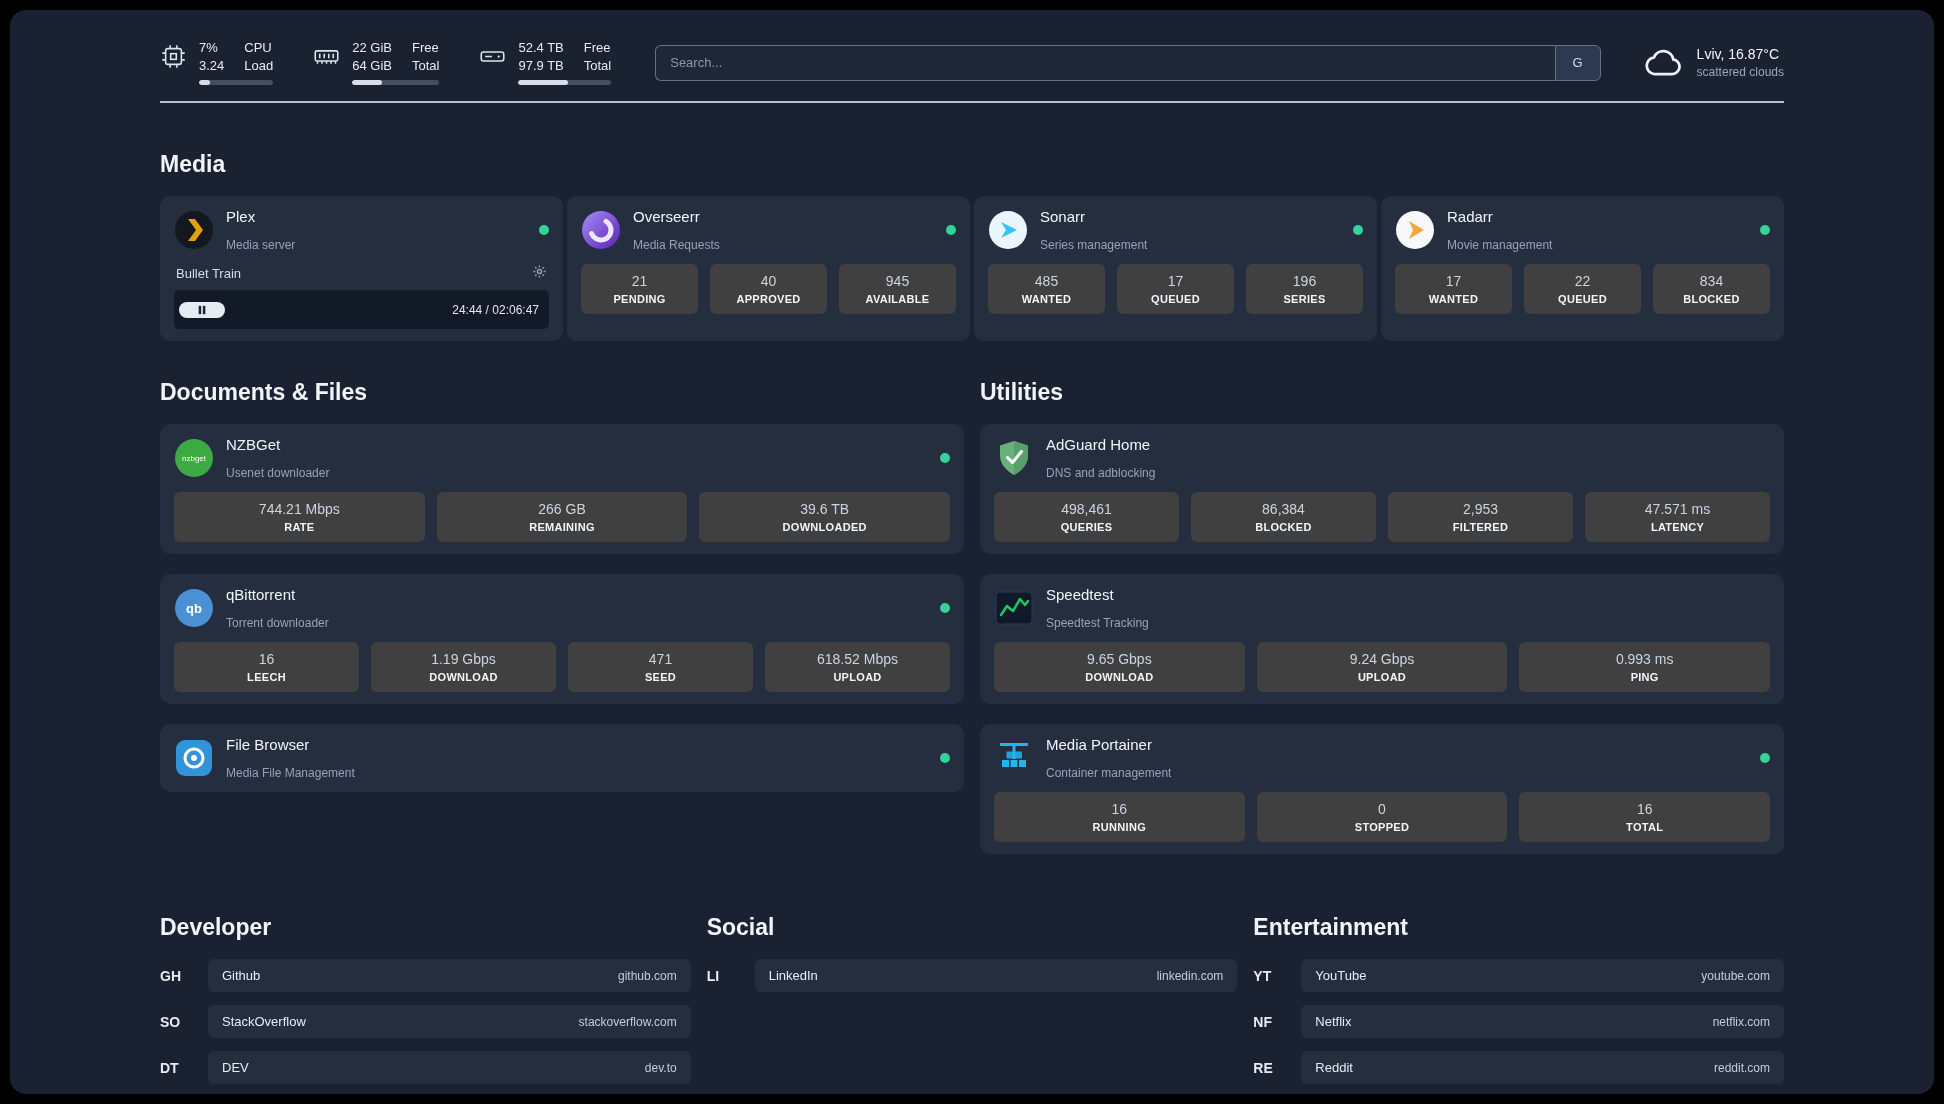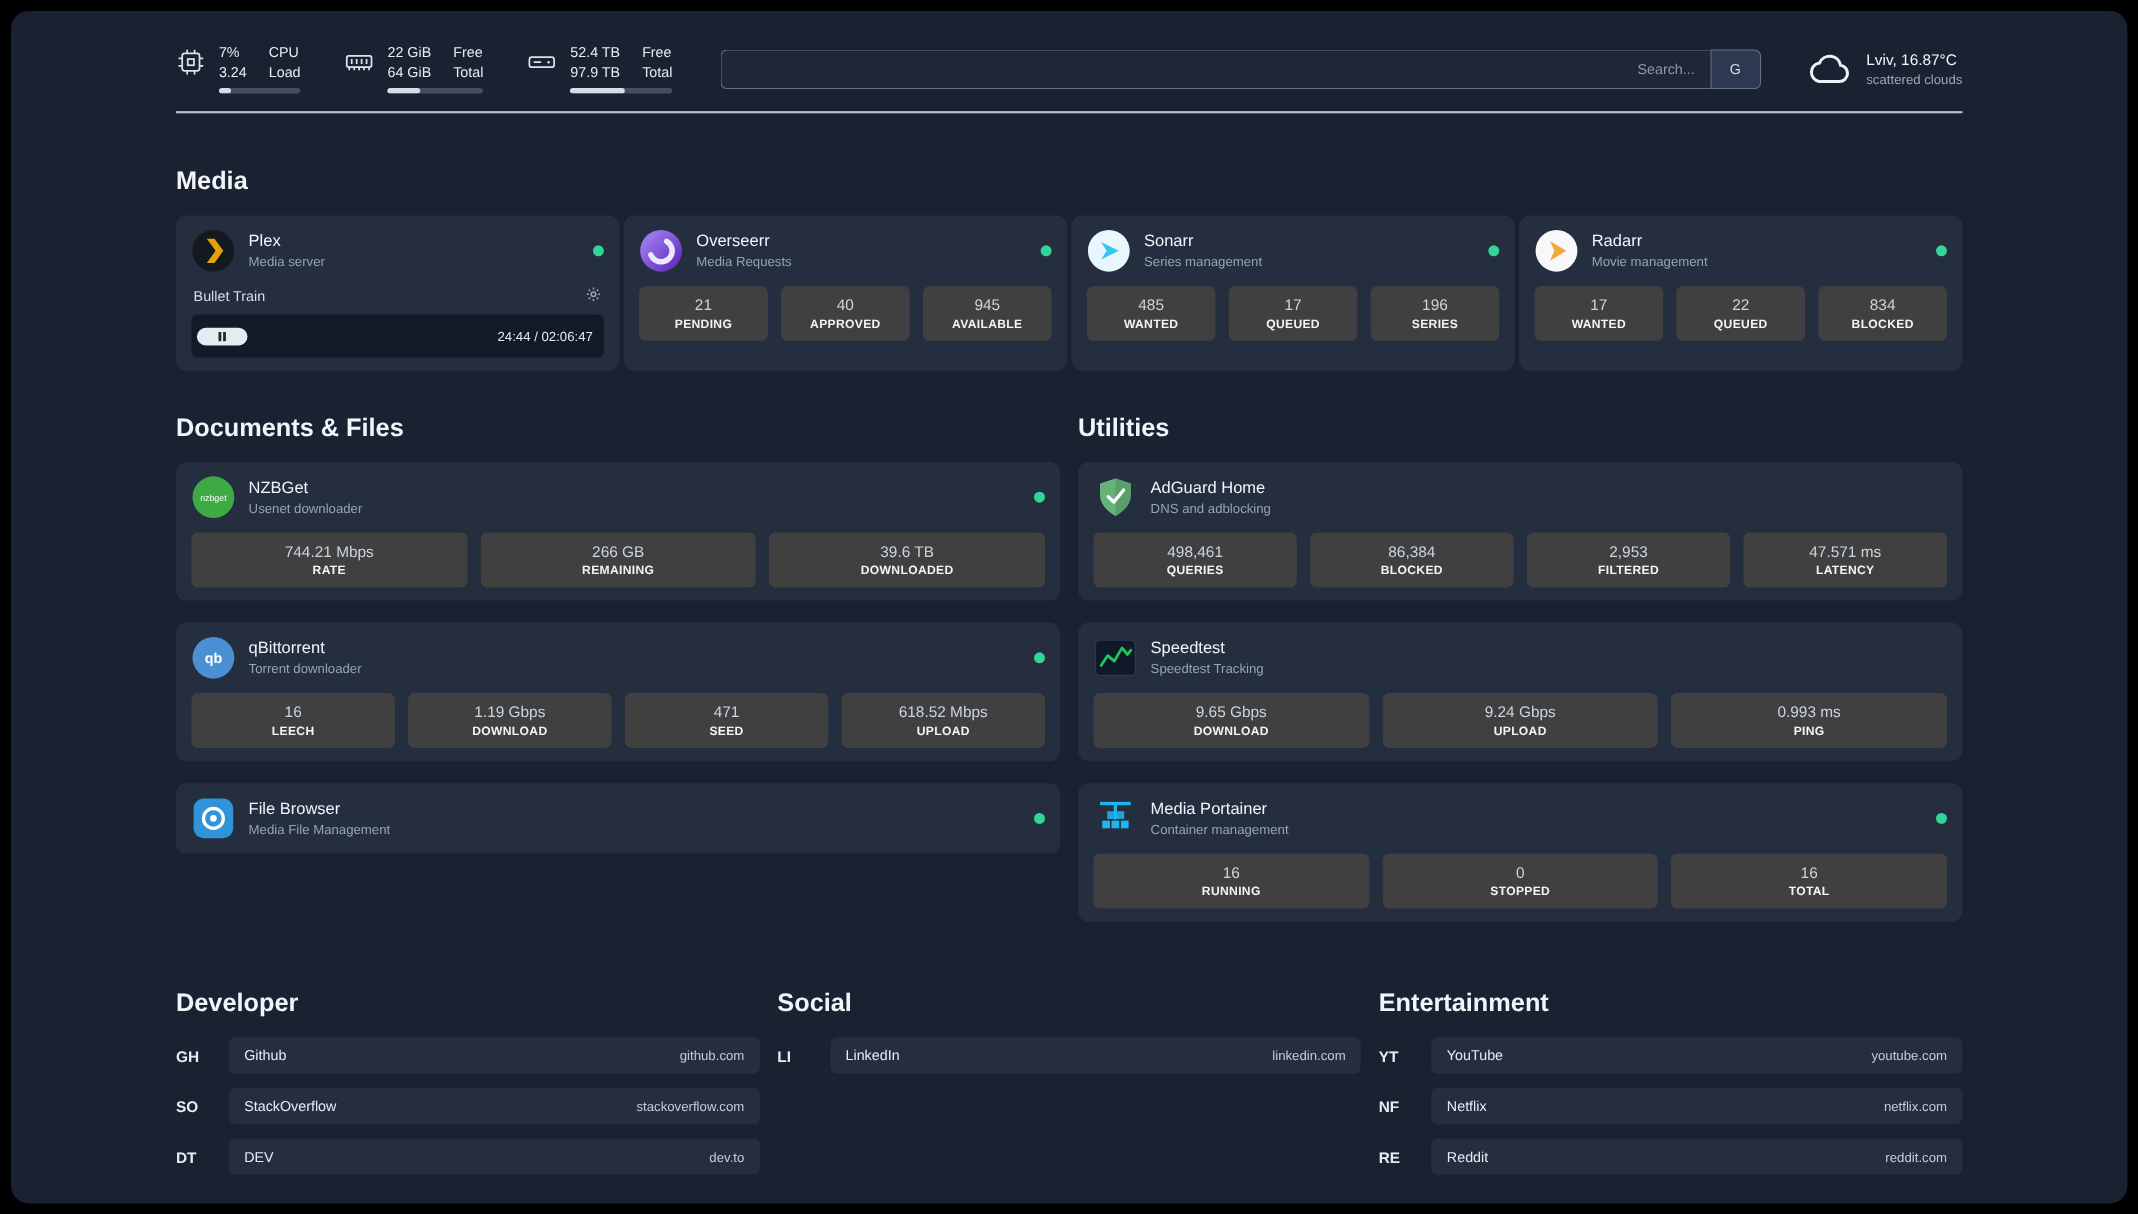--- a/index.html
+++ b/index.html
@@ -15,21 +15,21 @@
   .sysstat { display: flex; gap: 12px; align-items: flex-start; }
   .sysstat svg { width: 27px; height: 27px; margin-top: 3px; flex: none; }
   .sysstat-body { display: flex; flex-direction: column; }
   .pair { display: flex; gap: 20px; font-size: 13px; color: #e7ecf3; }
   .pair .pcol { display: flex; flex-direction: column; gap: 3px; }
   .bar { margin-top: 7px; height: 5px; width: 100%; background: #434e61; border-radius: 3px; overflow: hidden; }
   .fill { height: 100%; background: #d7dde8; border-radius: 3px; }
   .searchwrap { flex: 1; display: flex; height: 36px; margin: 0 40px 0 44px; }
   .searchwrap input {
     flex: 1; background: #1e2737; border: 1px solid #667084; border-right: none;
-    border-radius: 6px 0 0 6px; color: #e5e9f0; font-size: 13px; padding: 0 14px; outline: none; text-align: right;
+    border-radius: 6px 0 0 6px; color: #e5e9f0; font-size: 13px; padding: 0 14px; outline: none;
   }
   .searchwrap input::placeholder { color: #8d97a9; }
   .engine-btn {
     width: 46px; background: #2d3950; border: 1px solid #667084;
     border-radius: 0 6px 6px 0; color: #d6dce6; font-size: 13px; cursor: pointer;
   }
   .weather { display: flex; align-items: center; gap: 12px; }
   .weather svg { width: 44px; height: 44px; }
   .weather-loc { font-size: 14px; color: #f1f5f9; }
   .weather-cond { font-size: 12px; color: #9aa6b8; margin-top: 3px; }
@@ -40,21 +40,21 @@
   .two-col { display: grid; grid-template-columns: 1fr 1fr; gap: 16px; align-items: start; margin-top: 4px; }
   .two-col .section-title { margin-top: 34px; }
   .stack { display: flex; flex-direction: column; gap: 20px; }
   
   .card { background: #242e3f; border-radius: 10px; padding: 12px 14px; display: flex; flex-direction: column; gap: 12px; cursor: pointer; }
   .card-head { display: flex; align-items: center; gap: 12px; }
   .app-icon { width: 40px; height: 40px; flex: none; }
   .app-icon svg { width: 40px; height: 40px; display: block; }
   .names { flex: 1; }
   .svc-name { font-size: 15px; color: #f1f5f9; font-weight: 500; }
-  .svc-sub { font-size: 12px; color: #94a3b8; margin-top: 3px; }
+  .svc-sub { font-size: 12px; color: #94a3b8; margin-top: 13px; }
   .dot { width: 10px; height: 10px; border-radius: 50%; background: #34d399; flex: none; }
   .stats { display: flex; gap: 12px; }
   .stat { flex: 1; background: #404040; border-radius: 6px; padding: 9px 6px; text-align: center; }
   .stat-val { font-size: 14px; color: #cbd5e1; }
   .stat-lbl { font-size: 11px; font-weight: 700; color: #f1f5f9; margin-top: 4px; letter-spacing: .3px; }
   
   .player { display: flex; flex-direction: column; gap: 8px; }
   .player-row { display: flex; justify-content: space-between; align-items: center; font-size: 13px; color: #d6dee9; padding: 0 2px; }
   .player-bar { position: relative; height: 39px; background: #121a28; border-radius: 5px; display: flex; align-items: center; padding: 0 5px; }
   .pause-pill { width: 46px; height: 16px; background: #e6eaf1; border-radius: 8px; display: flex; align-items: center; justify-content: center; cursor: pointer; border: none; }

